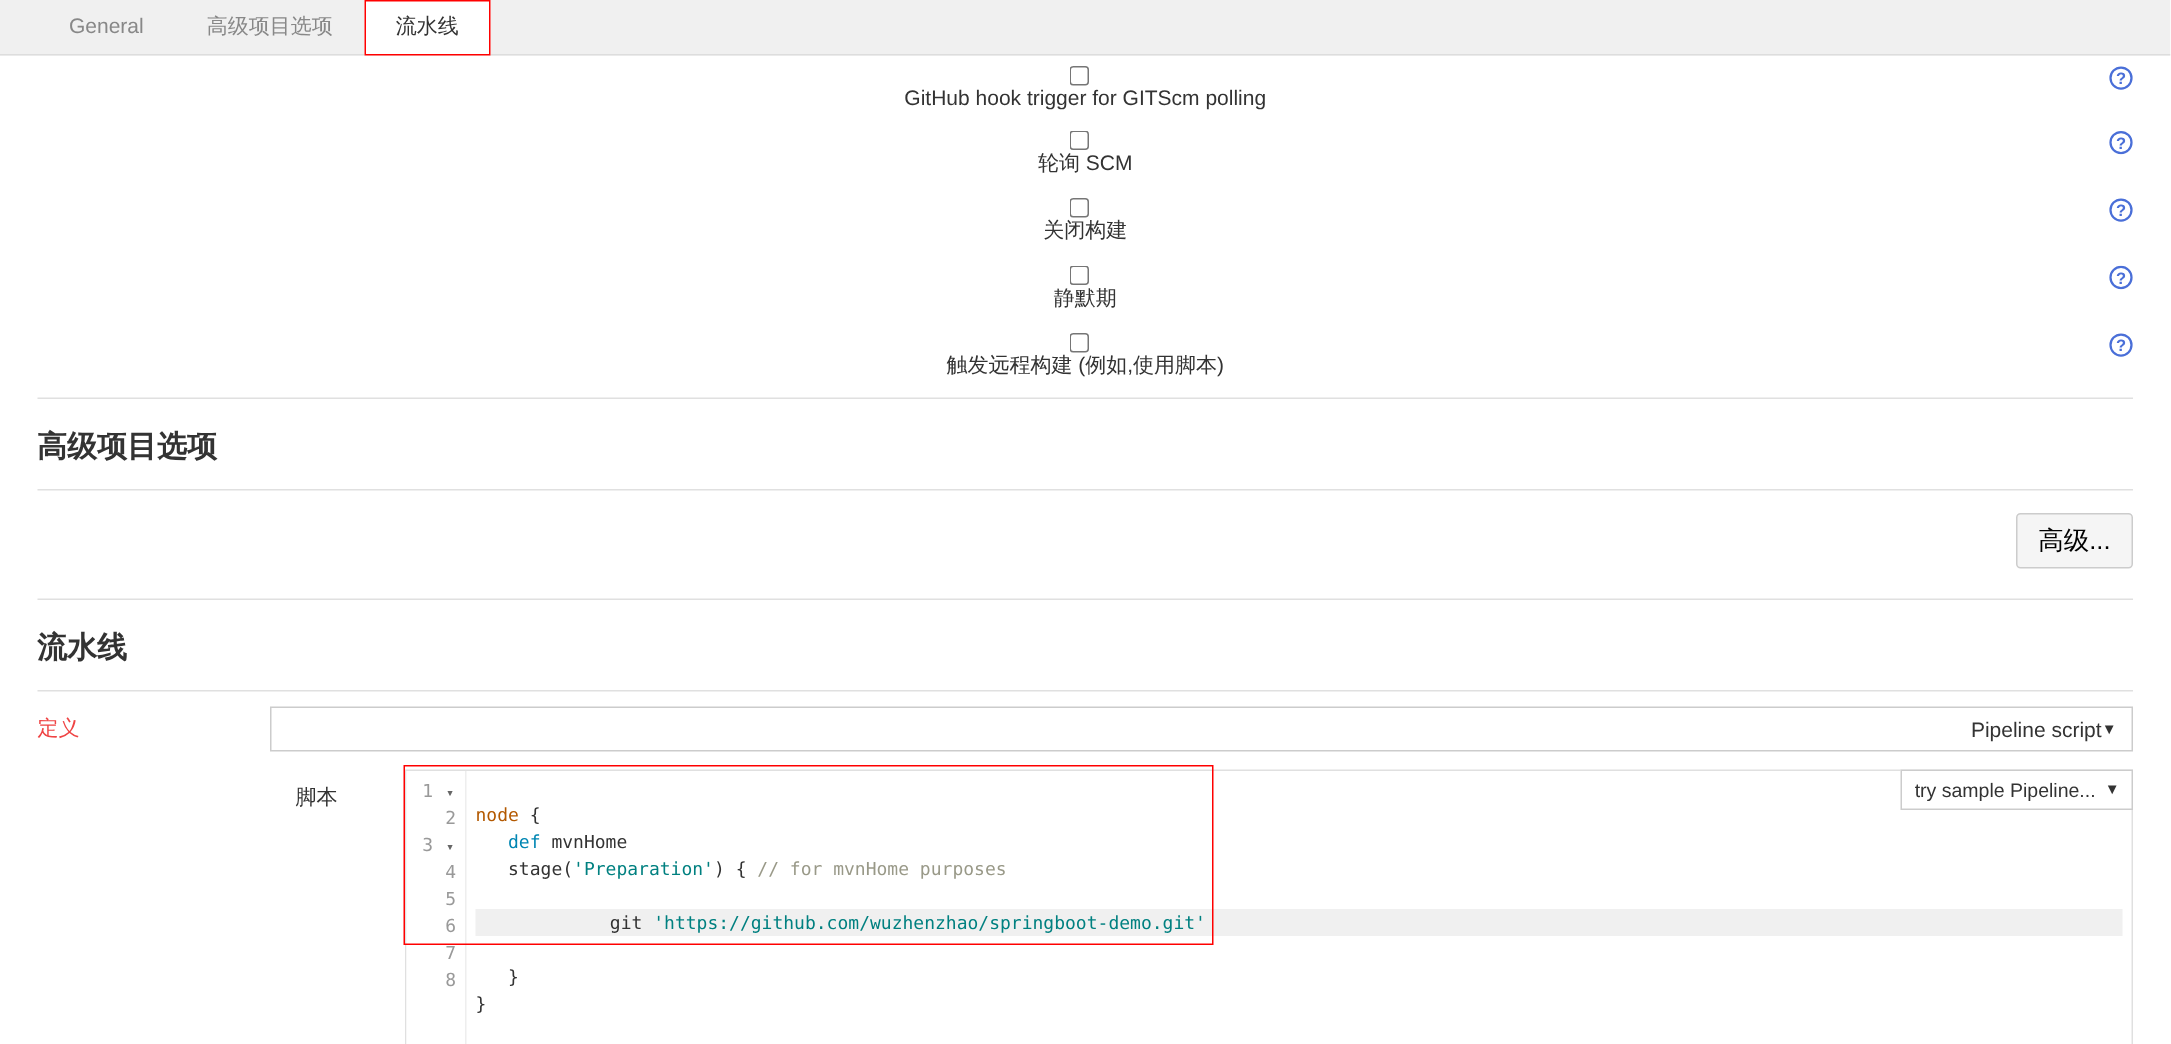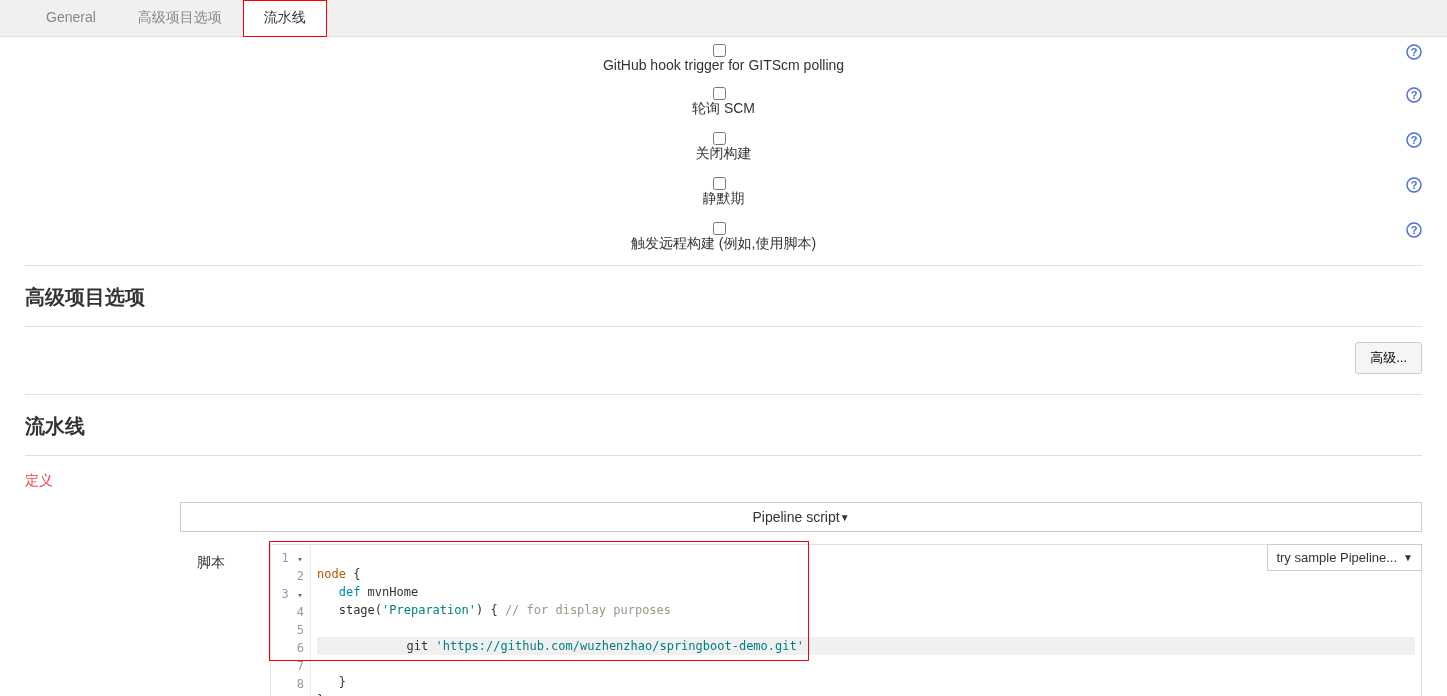--- a/index.html
+++ b/index.html
@@ -15,27 +15,27 @@
     .checkbox-row { display: flex; align-items: center; padding: 7px 0; position: relative; flex-direction: column; }
     .checkbox-row input[type="checkbox"] { margin-right: 8px; width: 13px; height: 13px; }
     .checkbox-row label { color: #333; }
     .help-icon { position: absolute; right: 0; width: 16px; height: 16px; display: flex; align-items: center; justify-content: center; cursor: pointer; }
     .help-icon svg { width: 16px; height: 16px; }
     
     .section-title { font-size: 20px; font-weight: bold; padding: 18px 0 10px 0; }
     .section-divider { border-top: 1px solid #e0e0e0; margin: 5px 0 0 0; }
     
     .advanced-btn-row { display: flex; justify-content: flex-end; padding: 15px 0; }
-    .advanced-btn { padding: 6px 14px; background: #f5f5f5; border: 1px solid #ccc; border-radius: 3px; cursor: pointer; font-size: 13px; }
+    .advanced-btn { padding: 6px 14px; background: #f5f5f5; border: 1px solid #ccc; border-radius: 3px; cursor: pointer; font-size: 17px; }
     
     .form-row { display: flex; align-items: flex-start; padding: 10px 0; }
     .form-label { width: 155px; padding-top: 6px; color: #ef4444; }
     .form-control { flex: 1; }
     
-    .select-wrap { width: 100%; border: 1px solid #ccc; padding: 6px 20px; background: #fff; display: flex; align-items: center; justify-content: center; cursor: pointer; margin-top: 36px; }
+    .select-wrap { width: 100%; border: 1px solid #ccc; padding: 6px 10px; background: #fff; display: flex; align-items: center; justify-content: flex-end; cursor: pointer; }
     .select-wrap .caret { font-size: 10px; }
     .script-editor-container { flex: 1; margin-left: 210px; position: relative; }
     
     .code-editor { border: 1px solid #e0e0e0; background: #fff; display: flex; min-height: 255px; }
     .code-highlight-box { position: absolute; border: 1px solid red; top: -1px; left: -1px; width: 540px; height: 120px; pointer-events: none; z-index: 2; }
     .gutter { width: 40px; background: #fff; border-right: 1px solid #eee; font-family: Consolas, Monaco, monospace; font-size: 12px; color: #999; text-align: right; padding: 4px 6px 4px 0; line-height: 18px; }
     .gutter-line { height: 18px; }
     .gutter-fold { display: inline-block; width: 8px; text-align: center; font-size: 9px; color: #666; }
     .code-lines { flex: 1; font-family: Consolas, Monaco, monospace; font-size: 12px; padding: 4px 6px; line-height: 18px; margin-top: 16px; }
     .code-line { height: 18px; white-space: pre; }
@@ -157,21 +157,21 @@
           <div class="gutter-line"><span>3</span> <span class="gutter-fold">▾</span></div>
           <div class="gutter-line"><span>4</span>  </div>
           <div class="gutter-line"><span>5</span>  </div>
           <div class="gutter-line"><span>6</span>  </div>
           <div class="gutter-line"><span>7</span>  </div>
           <div class="gutter-line"><span>8</span>  </div>
         </div>
         <div class="code-lines">
           <div class="code-line"><span class="kw">node</span><span> {</span></div>
           <div class="code-line">   <span class="def">def</span><span> mvnHome</span></div>
-          <div class="code-line">   <span class="fn">stage</span><span>(</span><span class="str">'Preparation'</span><span>) { </span><span class="cmt">// for display purposes</span></div>
+          <div class="code-line">   <span class="fn">stage</span><span>(</span><span class="str">'Preparation'</span><span>) { </span><span class="cmt">// for mvnHome purposes</span></div>
           <div class="code-line"></div>
           <div class="code-line active"><span>       git </span><span class="str">'https://github.com/wuzhenzhao/springboot-demo.git'</span></div>
           <div class="code-line"></div>
           <div class="code-line"><span>   }</span></div>
           <div class="code-line"><span>}</span></div>
         </div>
       </div>
     </div>
   </div>
 

